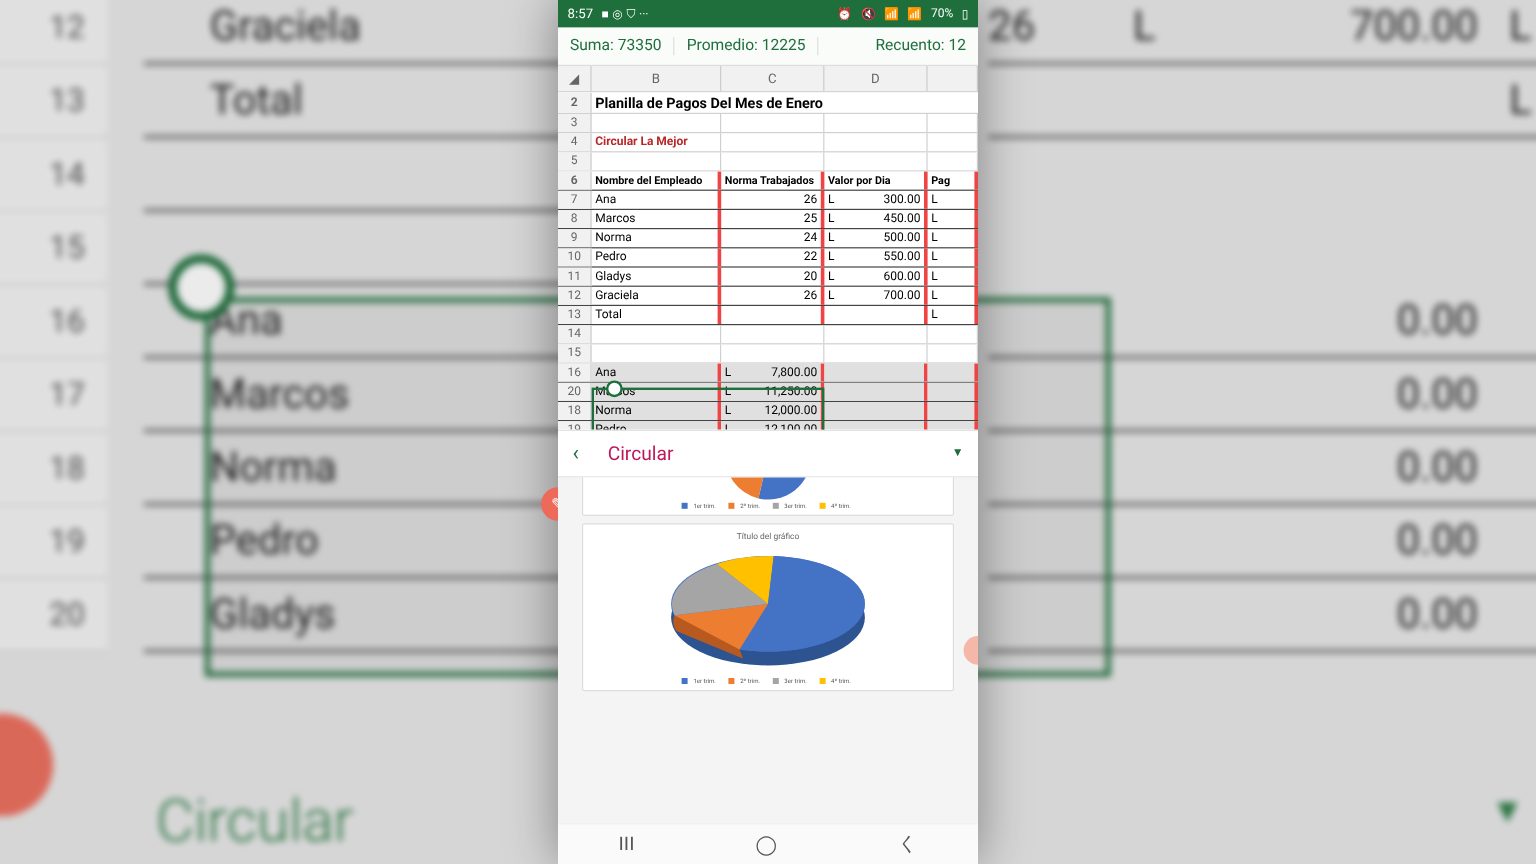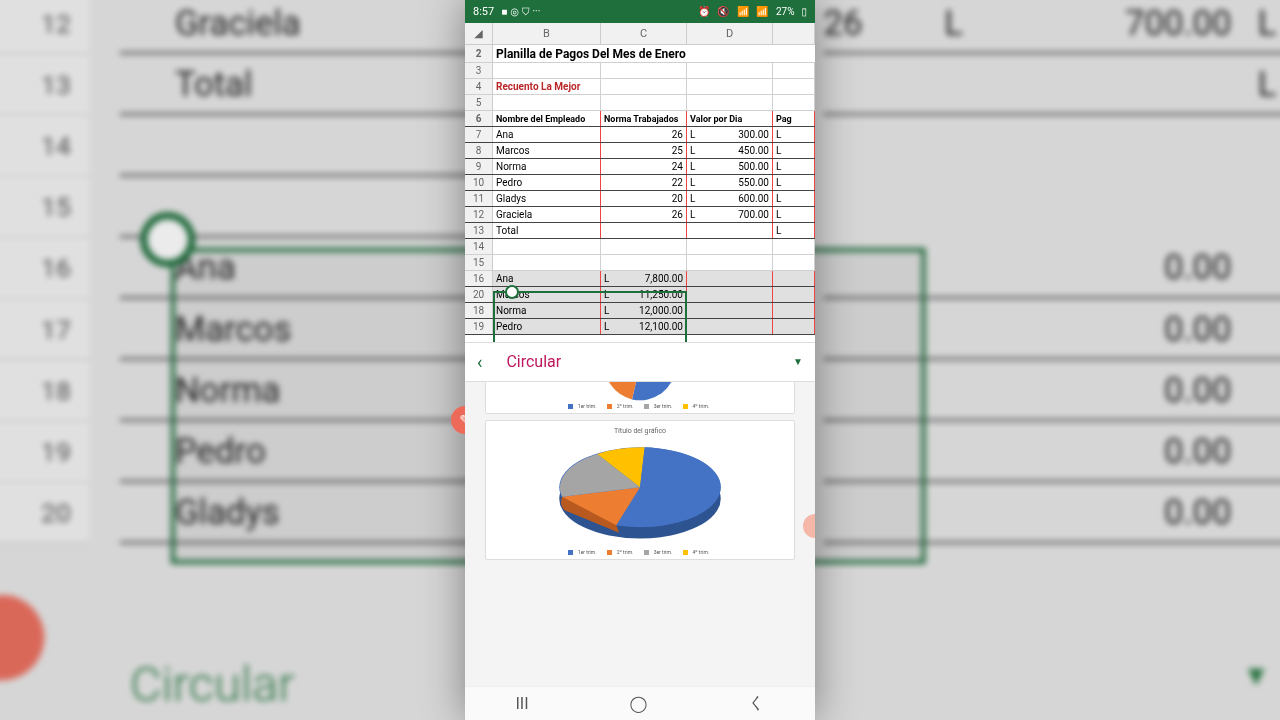--- a/index.html
+++ b/index.html
@@ -39,21 +39,21 @@
   .grid { display: flex; flex-direction: column; }
   .row { display: flex; height: 16px; border-bottom: 1px solid #d0d0d0; font-size: 10px; }
   .row-h { width: 28px; background: #f1f1f1; border-right: 1px solid #ccc; display: flex; align-items: center; justify-content: center; color: #666; font-size: 10px; }
   .cell { border-right: 1px solid #d0d0d0; display: flex; align-items: center; padding: 0 3px; overflow: hidden; white-space: nowrap; }
   .cB { width: 108px; } .cC { width: 86px; } .cD { width: 86px; } .cE { width: 42px; }
   .title-row { font-weight: bold; font-size: 12px; height: 18px; }
   .title-row .cell { border-right: none; }
   .company { color: #b82828; font-weight: bold; }
   .th { font-weight: bold; font-size: 9px; background: #fff; }
   .num { justify-content: flex-end; }
-  .bordered .cell { border-right: 1px solid #ef4444; }
+  .bordered .cell { border-right: 3px solid #ef4444; }
   .bordered { border-bottom: 1px solid #444; }
   .sel-row .cell { background: #e0e0e0; }
   .sel-frame { position: absolute; border: 2px solid #1e6f3c; pointer-events: none; }
   .sel-handle { position: absolute; width: 14px; height: 14px; border: 2px solid #1e6f3c; border-radius: 50%; background: #fff; pointer-events: none; }
 
   .fab-edit { position: absolute; left: -14px; top: 406px; width: 28px; height: 28px; border-radius: 50%; background: #ed6a5a; display: flex; align-items: center; justify-content: center; color: #fff; font-size: 14px; }
 
   .chart-bar { height: 40px; border-top: 1px solid #ddd; border-bottom: 1px solid #ddd; display: flex; align-items: center; padding: 0 12px; background: #fff; }
   .chart-bar .back { color: #1e6f3c; font-size: 18px; margin-right: 24px; }
   .chart-bar .label { color: #be185d; font-size: 16px; flex: 1; }
@@ -130,25 +130,30 @@
   <div class="statusbar">
     <div class="left">
       <span>8:57</span>
       <span class="icons"><span>■</span><span>◎</span><span>⛉</span><span>···</span></span>
     </div>
     <div class="right icons">
       <span>⏰</span>
         <span>🔇</span>
         <span>📶</span>
         <span>📶</span>
-      <span>27%</span>
+      <span>70%</span>
         <span>▯</span>
     </div>
   </div>
 
+  <div class="statsbar">
+    <div>Suma: 73350</div>
+    <div>Promedio: 12225</div>
+    <div>Recuento: 12</div>
+  </div>
 
   <div class="col-headers">
     <div class="corner">◢</div>
     <div class="col-h" style="flex:0 0 108px">B</div>
     <div class="col-h" style="flex:0 0 86px">C</div>
     <div class="col-h" style="flex:0 0 86px">D</div>
     <div class="col-h" style="flex:1"></div>
   </div>
 
   <div class="sheet-body">
@@ -159,21 +164,21 @@
         </div>
       <div class="row">
           <div class="row-h">3</div>
           <div class="cell cB"></div>
           <div class="cell cC"></div>
           <div class="cell cD"></div>
           <div class="cell cE"></div>
         </div>
       <div class="row">
           <div class="row-h">4</div>
-          <div class="cell cB company">Recuento La Mejor</div>
+          <div class="cell cB company">Circular La Mejor</div>
           <div class="cell cC"></div>
           <div class="cell cD"></div>
           <div class="cell cE"></div>
         </div>
       <div class="row">
           <div class="row-h">5</div>
           <div class="cell cB"></div>
           <div class="cell cC"></div>
           <div class="cell cD"></div>
           <div class="cell cE"></div>

